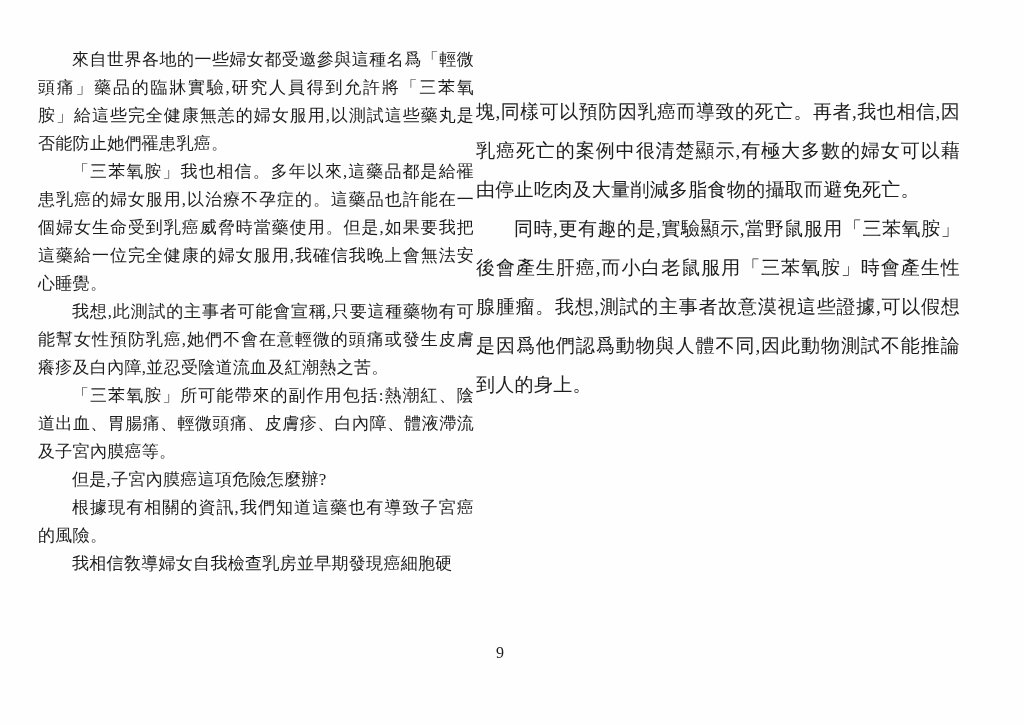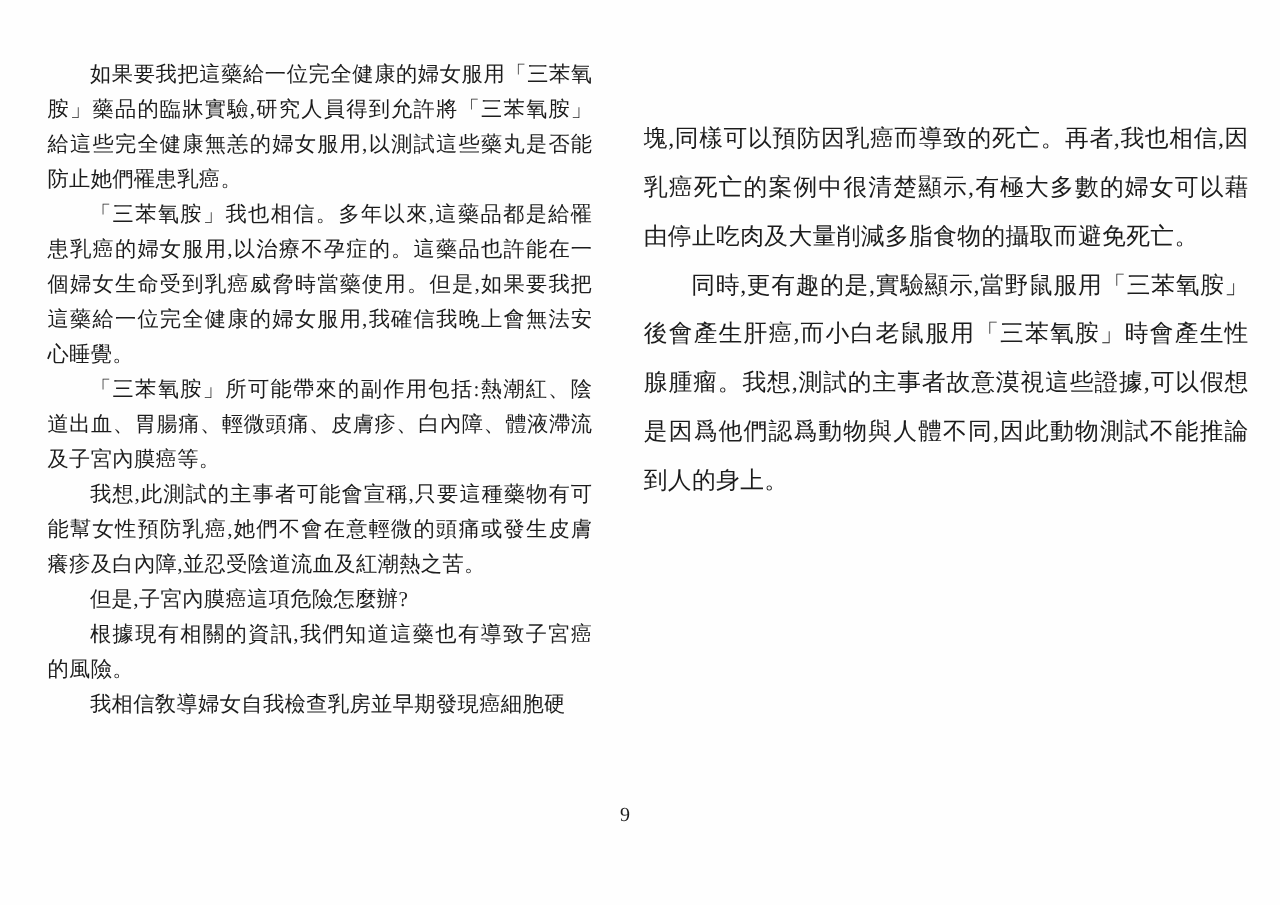--- a/index.html
+++ b/index.html
@@ -32,21 +32,21 @@
   }
   .col-left {
     left: 38px;
     top: 46px;
     width: 436px;
     font-size: 17px;
     line-height: 28px;
     letter-spacing: 0.3px;
   }
   .col-right {
-    left: 515px;
+    left: 476px;
     top: 92px;
     width: 484px;
     font-size: 19px;
     line-height: 39px;
     letter-spacing: 0.3px;
   }
   .page-number {
     position: absolute;
     left: 488px;
     top: 644px;
@@ -55,24 +55,24 @@
     font-size: 16px;
     color: #1c1c1c;
   }
 </style>
 </head>
 <body>
 
 <div class="page">
 
   <div class="column col-left">
-    <p>如果要我把這藥給一位完全健康的婦女服用「三苯氧胺」藥品的臨牀實驗,研究人員得到允許將「三苯氧胺」給這些完全健康無恙的婦女服用,以測試這些藥丸是否能防止她們罹患乳癌。</p>
+    <p>來自世界各地的一些婦女都受邀參與這種名爲「輕微頭痛」藥品的臨牀實驗,研究人員得到允許將「三苯氧胺」給這些完全健康無恙的婦女服用,以測試這些藥丸是否能防止她們罹患乳癌。</p>
     <p>「三苯氧胺」我也相信。多年以來,這藥品都是給罹患乳癌的婦女服用,以治療不孕症的。這藥品也許能在一個婦女生命受到乳癌威脅時當藥使用。但是,如果要我把這藥給一位完全健康的婦女服用,我確信我晚上會無法安心睡覺。</p>
+    <p>我想,此測試的主事者可能會宣稱,只要這種藥物有可能幫女性預防乳癌,她們不會在意輕微的頭痛或發生皮膚癢疹及白內障,並忍受陰道流血及紅潮熱之苦。</p>
     <p>「三苯氧胺」所可能帶來的副作用包括:熱潮紅、陰道出血、胃腸痛、輕微頭痛、皮膚疹、白內障、體液滯流及子宮內膜癌等。</p>
-    <p>我想,此測試的主事者可能會宣稱,只要這種藥物有可能幫女性預防乳癌,她們不會在意輕微的頭痛或發生皮膚癢疹及白內障,並忍受陰道流血及紅潮熱之苦。</p>
     <p>但是,子宮內膜癌這項危險怎麼辦?</p>
     <p>根據現有相關的資訊,我們知道這藥也有導致子宮癌的風險。</p>
     <p>我相信敎導婦女自我檢查乳房並早期發現癌細胞硬</p>
   </div>
 
   <div class="column col-right">
     <p class="no-indent">塊,同樣可以預防因乳癌而導致的死亡。再者,我也相信,因乳癌死亡的案例中很清楚顯示,有極大多數的婦女可以藉由停止吃肉及大量削減多脂食物的攝取而避免死亡。</p>
     <p>同時,更有趣的是,實驗顯示,當野鼠服用「三苯氧胺」後會產生肝癌,而小白老鼠服用「三苯氧胺」時會產生性腺腫瘤。我想,測試的主事者故意漠視這些證據,可以假想是因爲他們認爲動物與人體不同,因此動物測試不能推論到人的身上。</p>
   </div>
 

